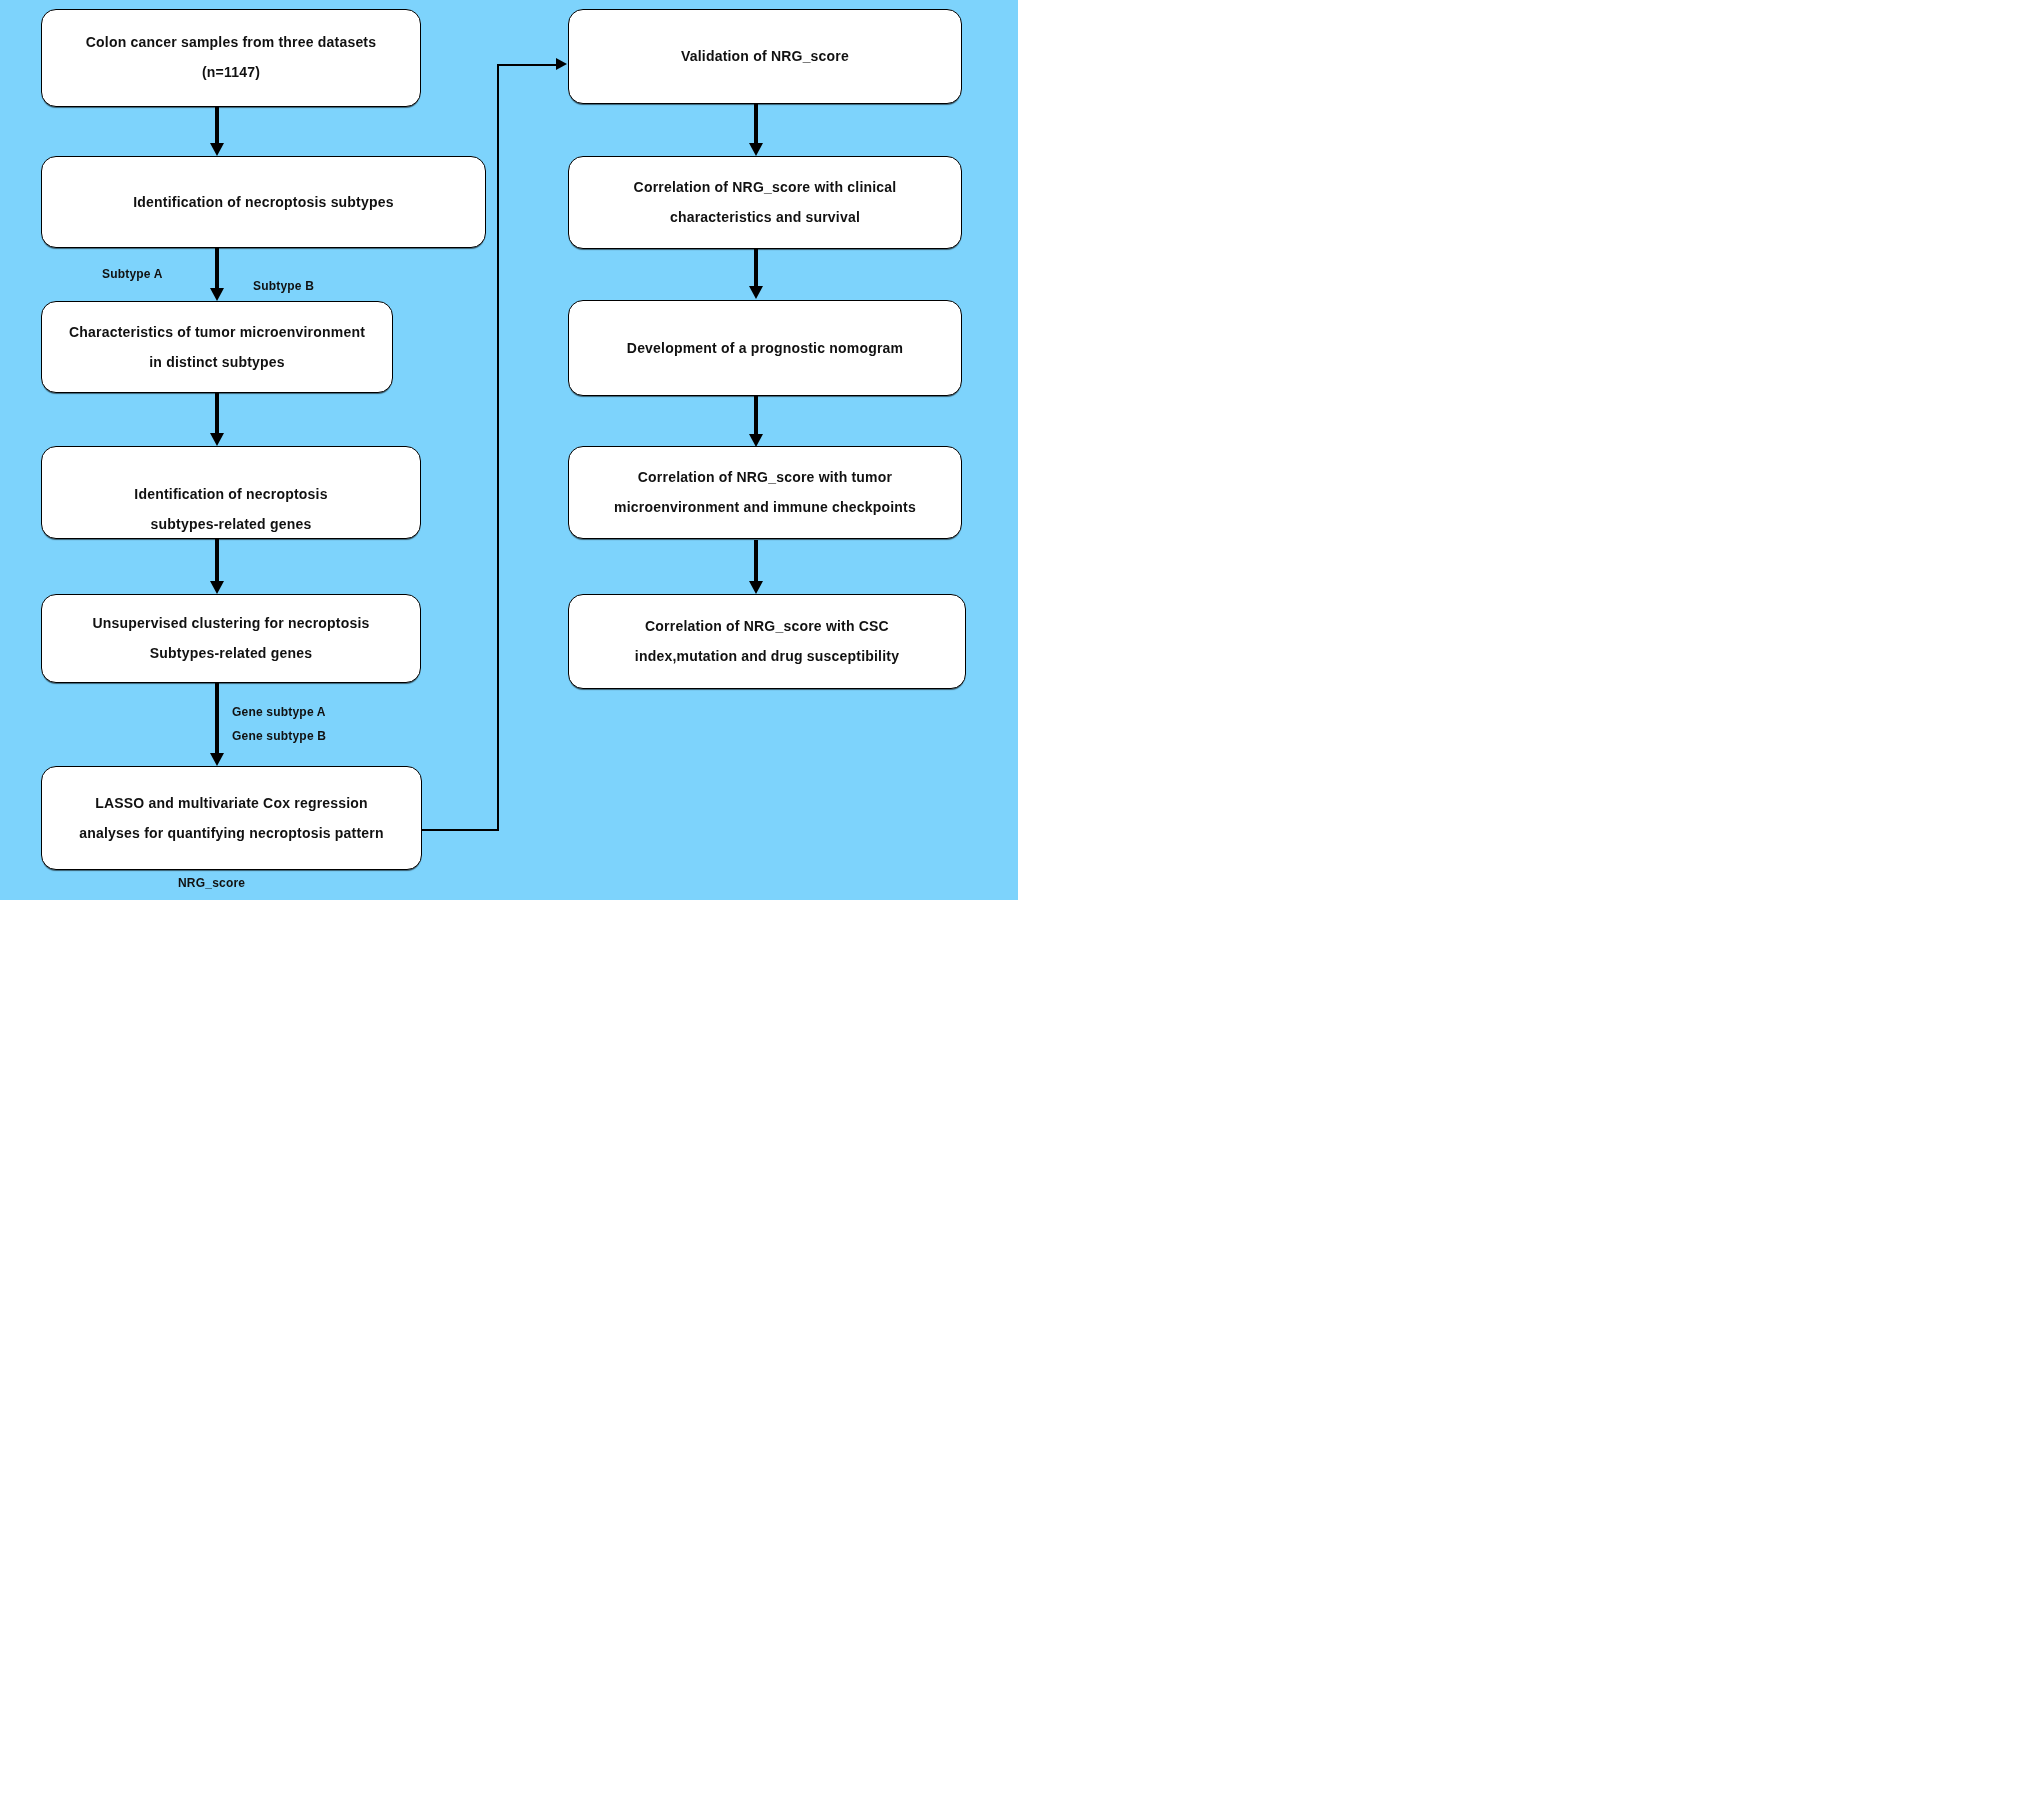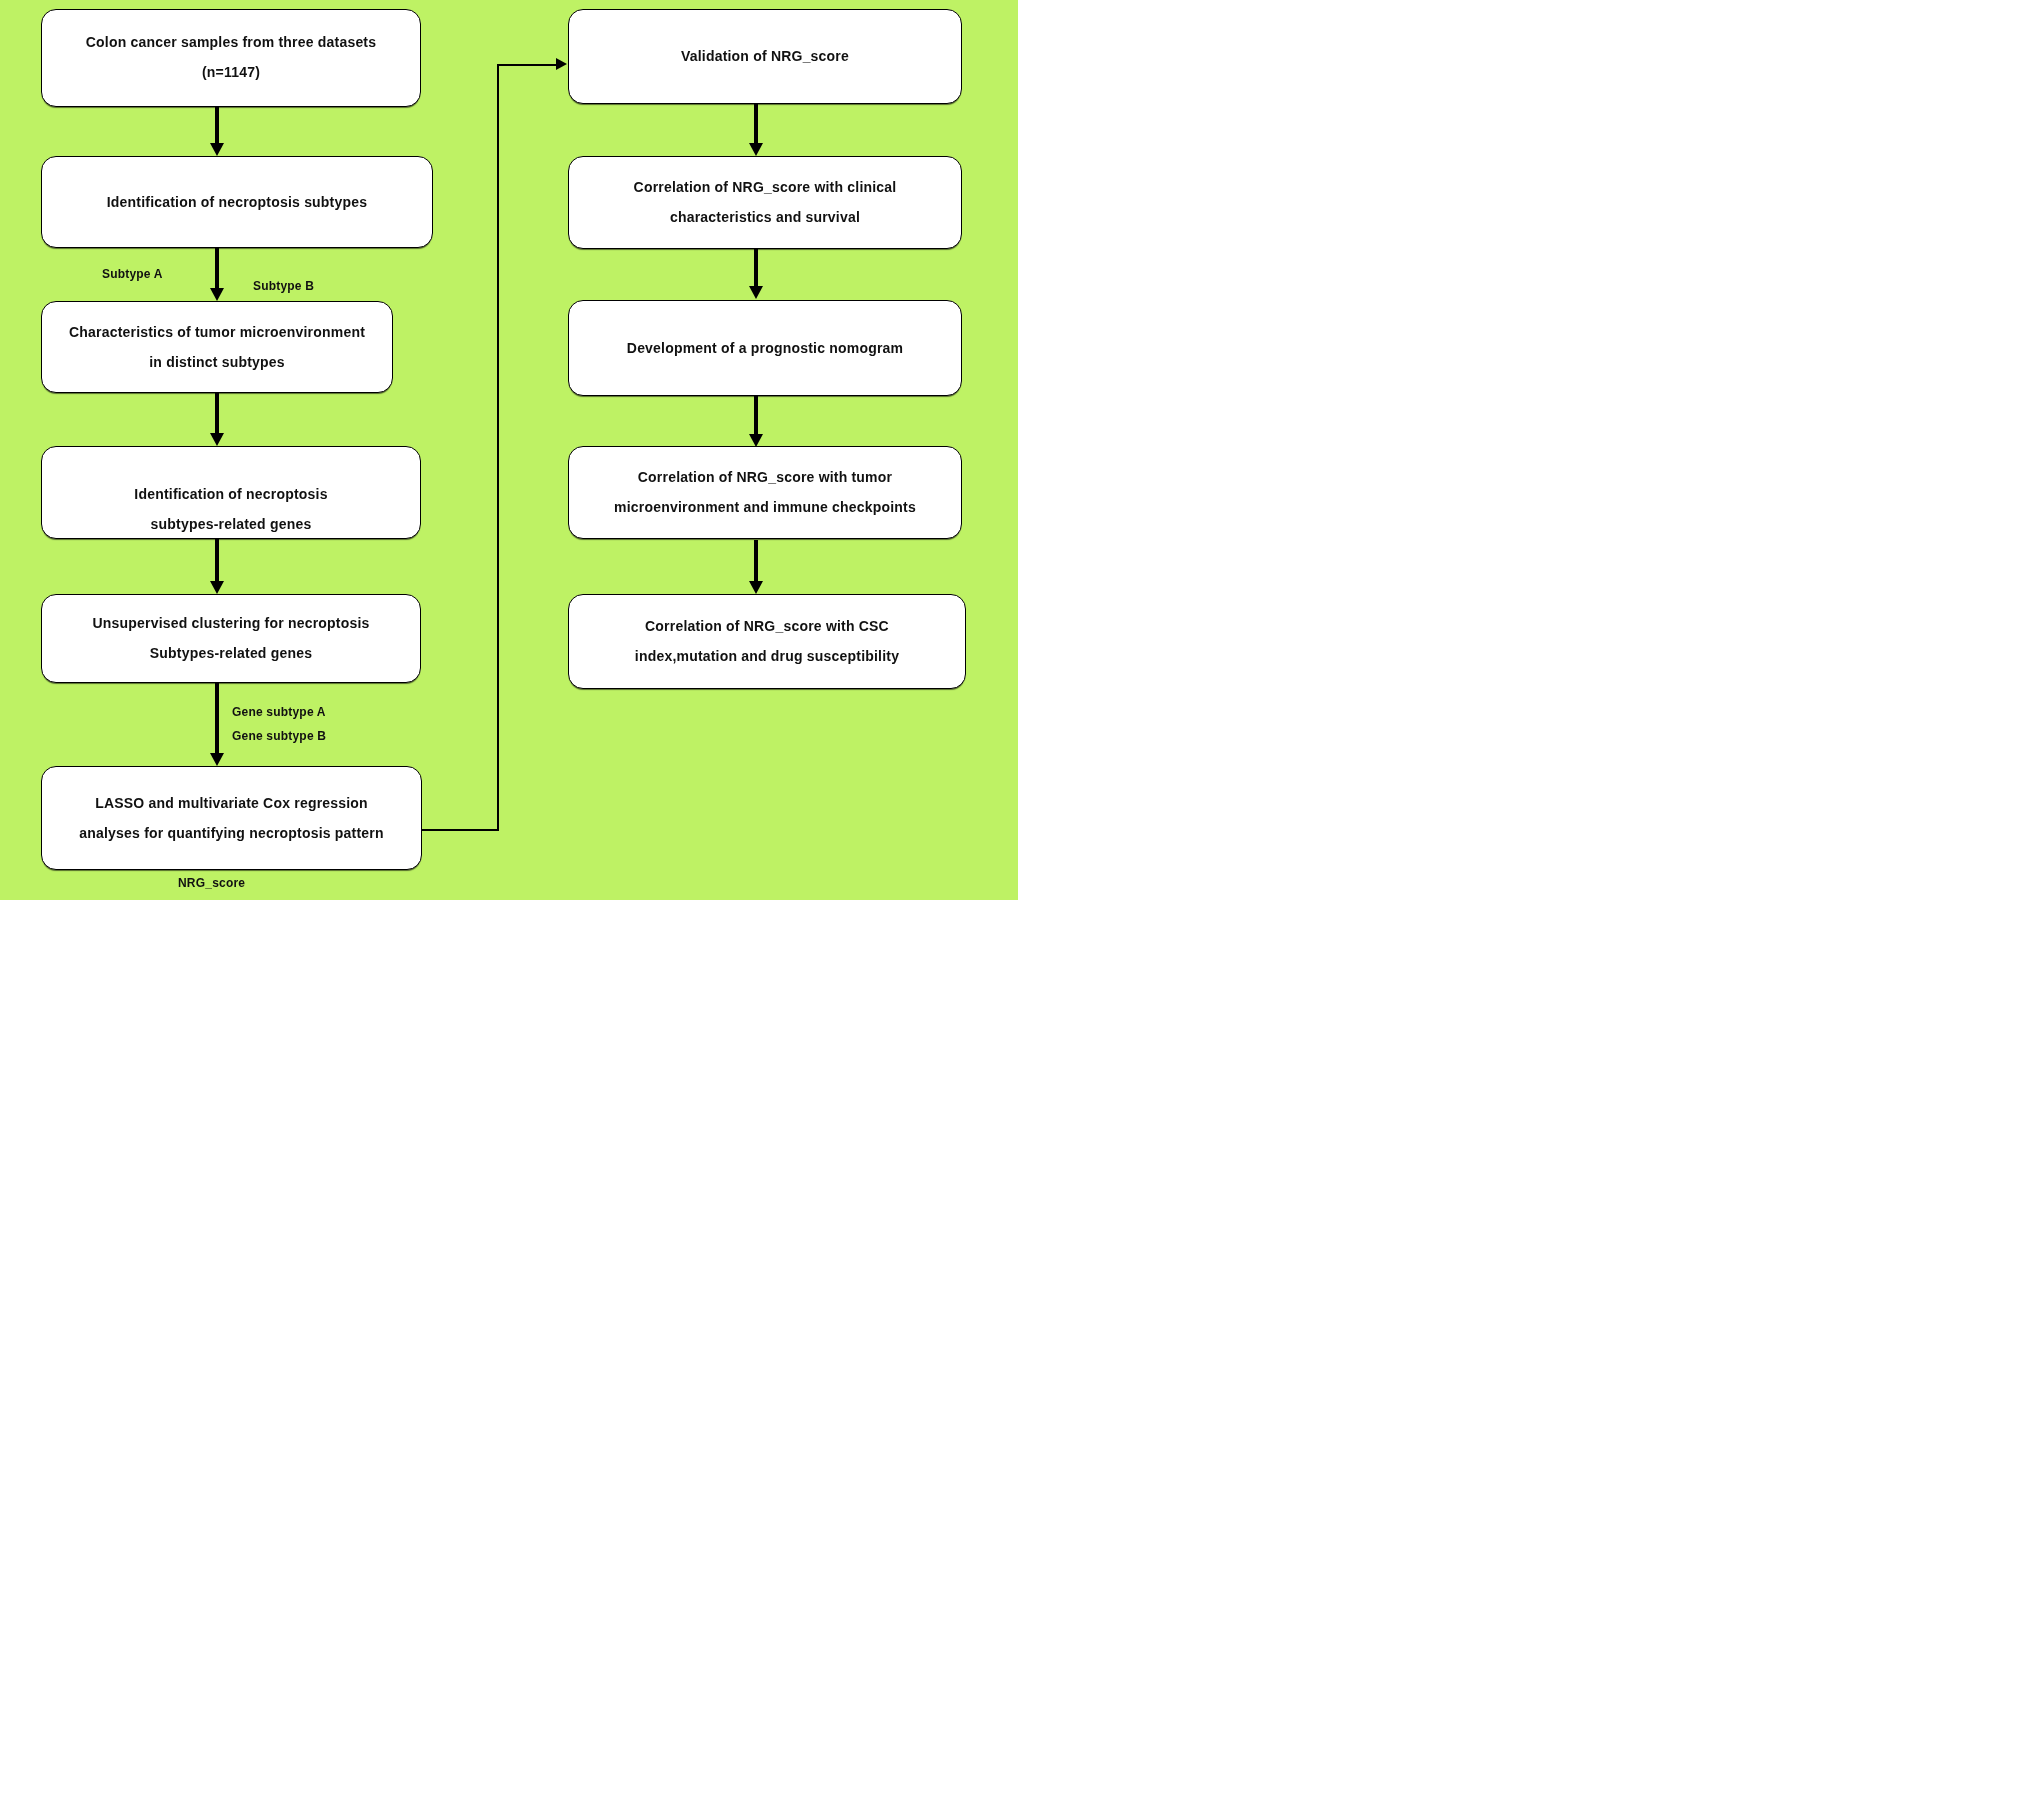--- a/index.html
+++ b/index.html
@@ -4,21 +4,21 @@
 <style>
   html, body {
     margin: 0;
     padding: 0;
     background: #ffffff;
   }
   .page {
     position: relative;
     width: 1018px;
     height: 900px;
-    background: #bef264;
+    background: #7dd3fc;
     font-family: "Liberation Sans", "DejaVu Sans", sans-serif;
     color: #111111;
     overflow: hidden;
   }
   .box {
     position: absolute;
     box-sizing: border-box;
     border: 1.5px solid #000000;
     border-radius: 15px;
     background: #ffffff;
@@ -80,21 +80,21 @@
 </head>
 <body>
 
 <div class="page">
 
   <div class="box" style="left:41px; top:8.6px; width:380px; height:98px;">
     <span class="line">Colon cancer samples from three datasets</span>
     <span class="line">(n=1147)</span>
   </div>
 
-  <div class="box" style="left:41px; top:156px; width:392px; height:92px;">
+  <div class="box" style="left:41px; top:156px; width:445px; height:92px;">
     <span class="line">Identification of necroptosis subtypes</span>
   </div>
 
   <div class="box" style="left:41px; top:301px; width:352px; height:92px;">
     <span class="line">Characteristics of tumor microenvironment</span>
     <span class="line">in distinct subtypes</span>
   </div>
 
   <div class="box" style="left:41px; top:446px; width:380px; height:93px;justify-content:flex-end;">
     <span class="line">Identification of necroptosis</span>

